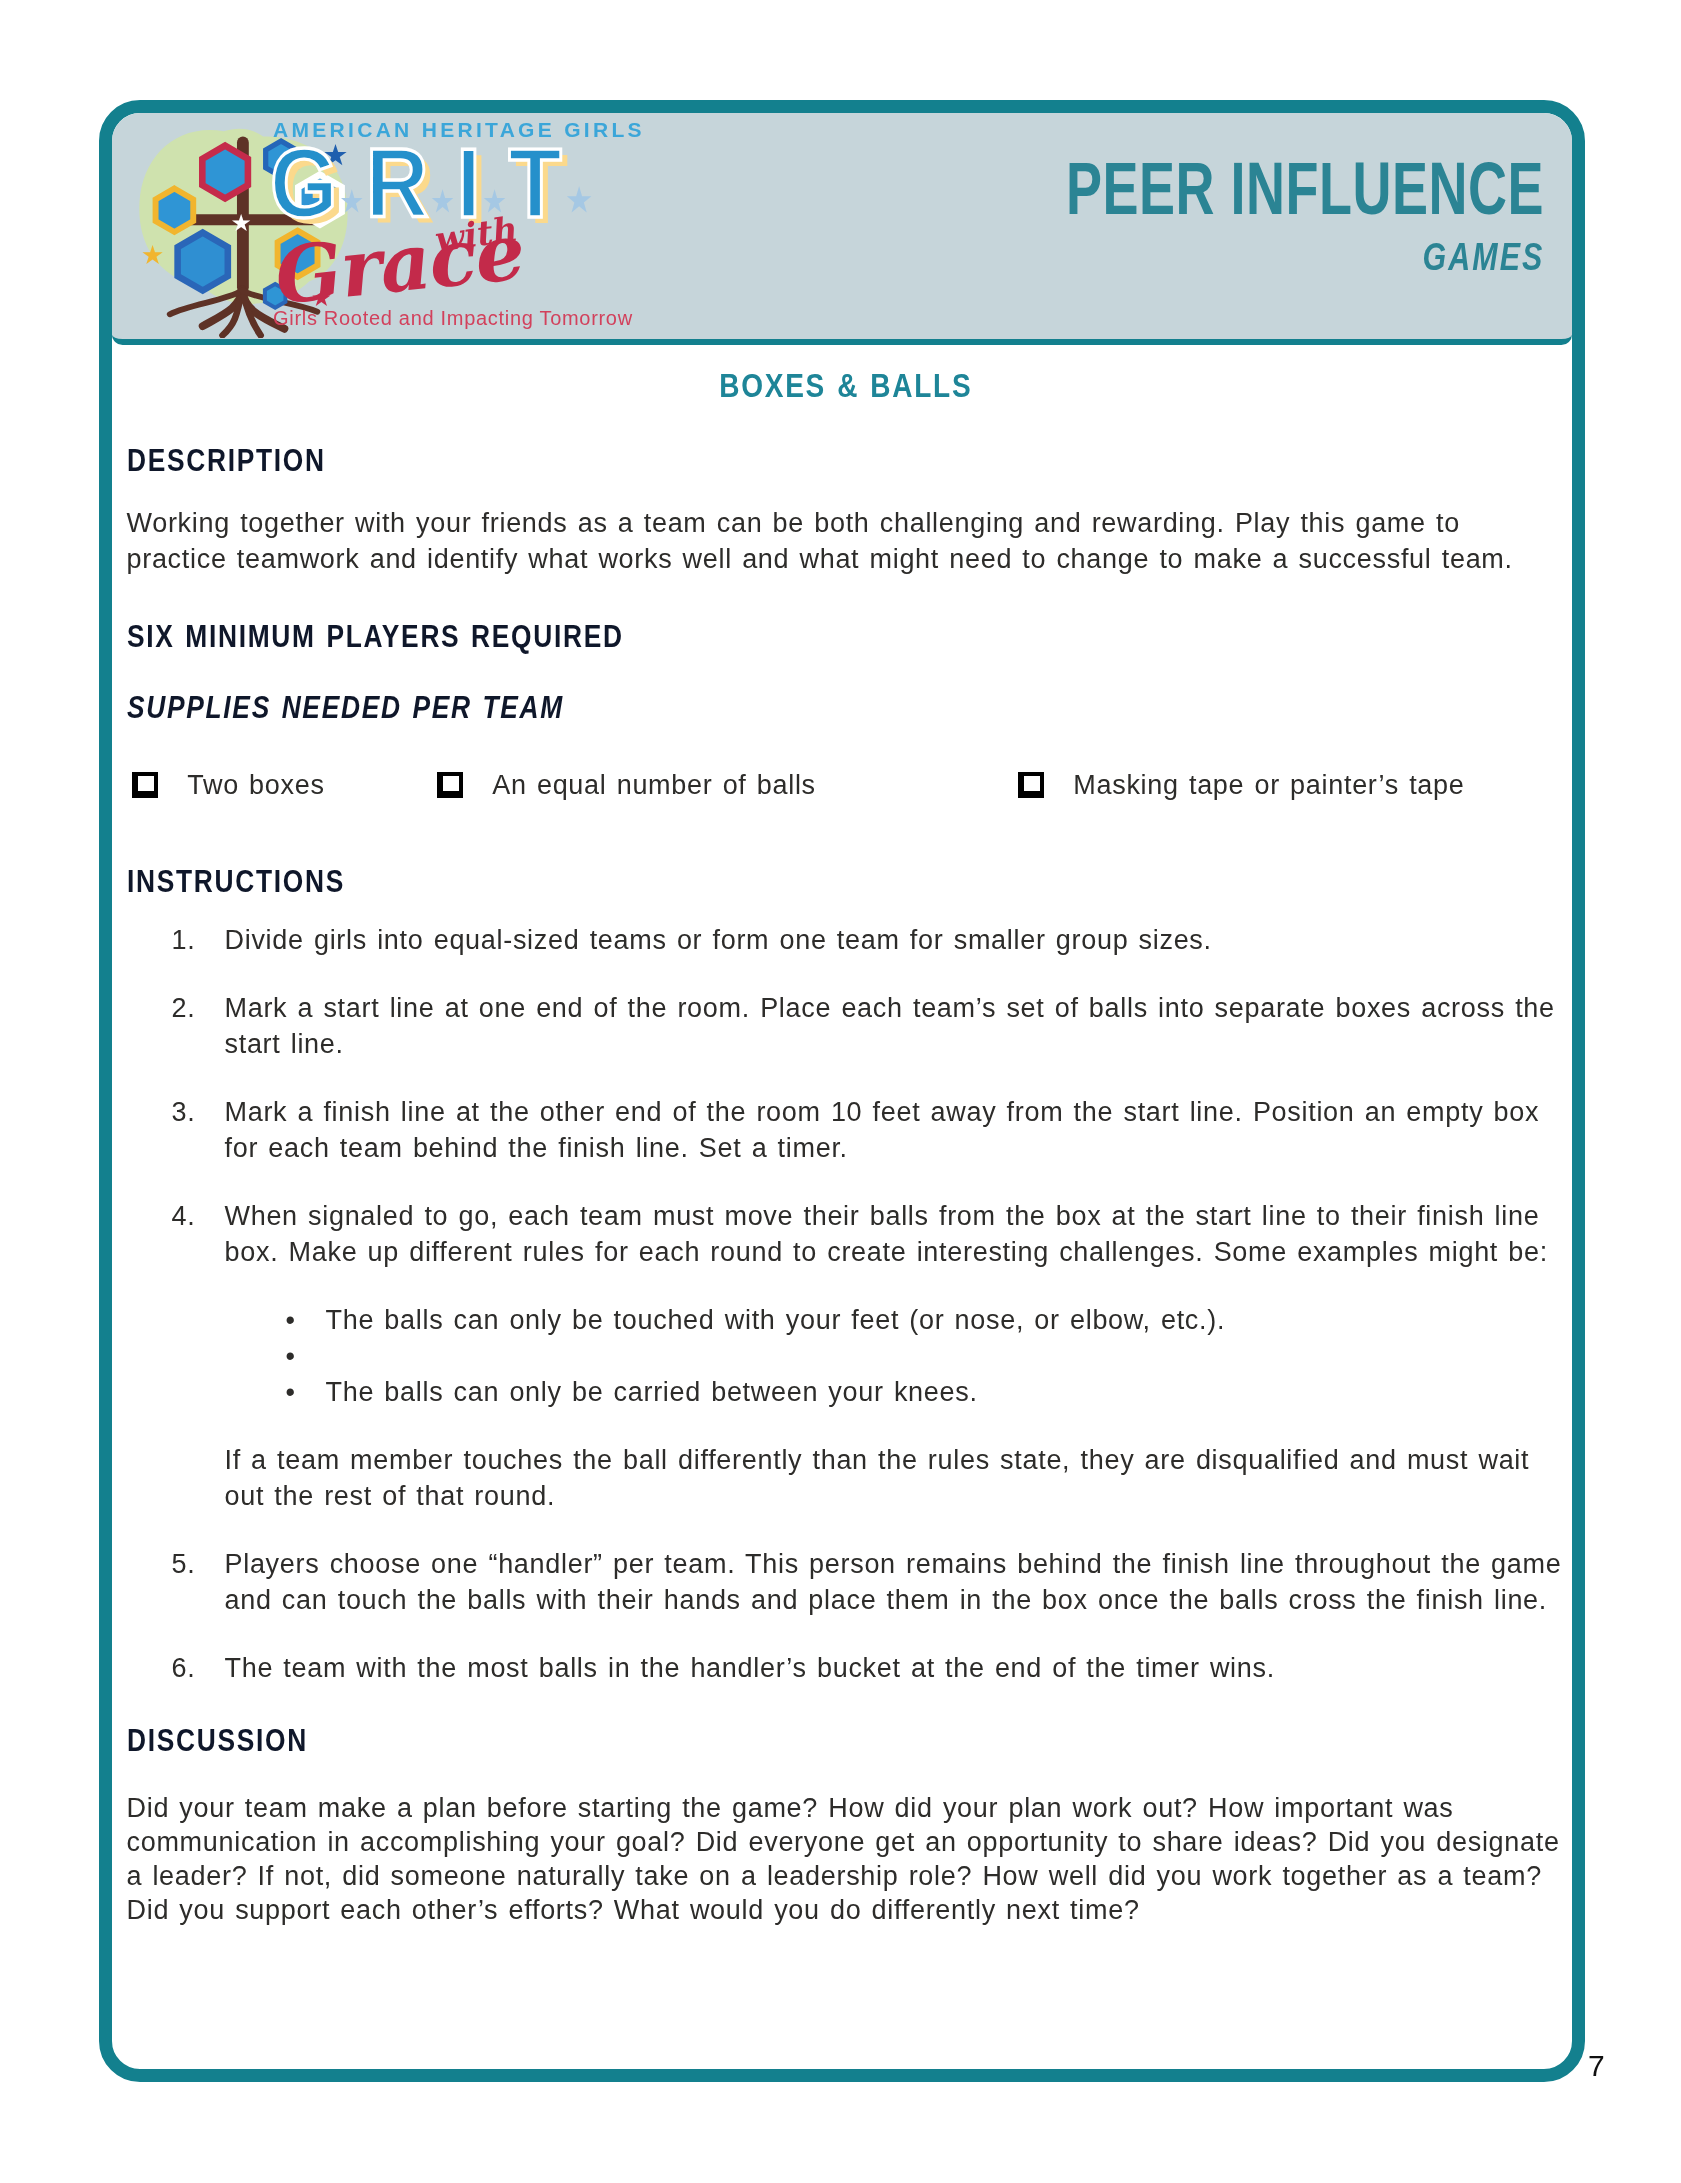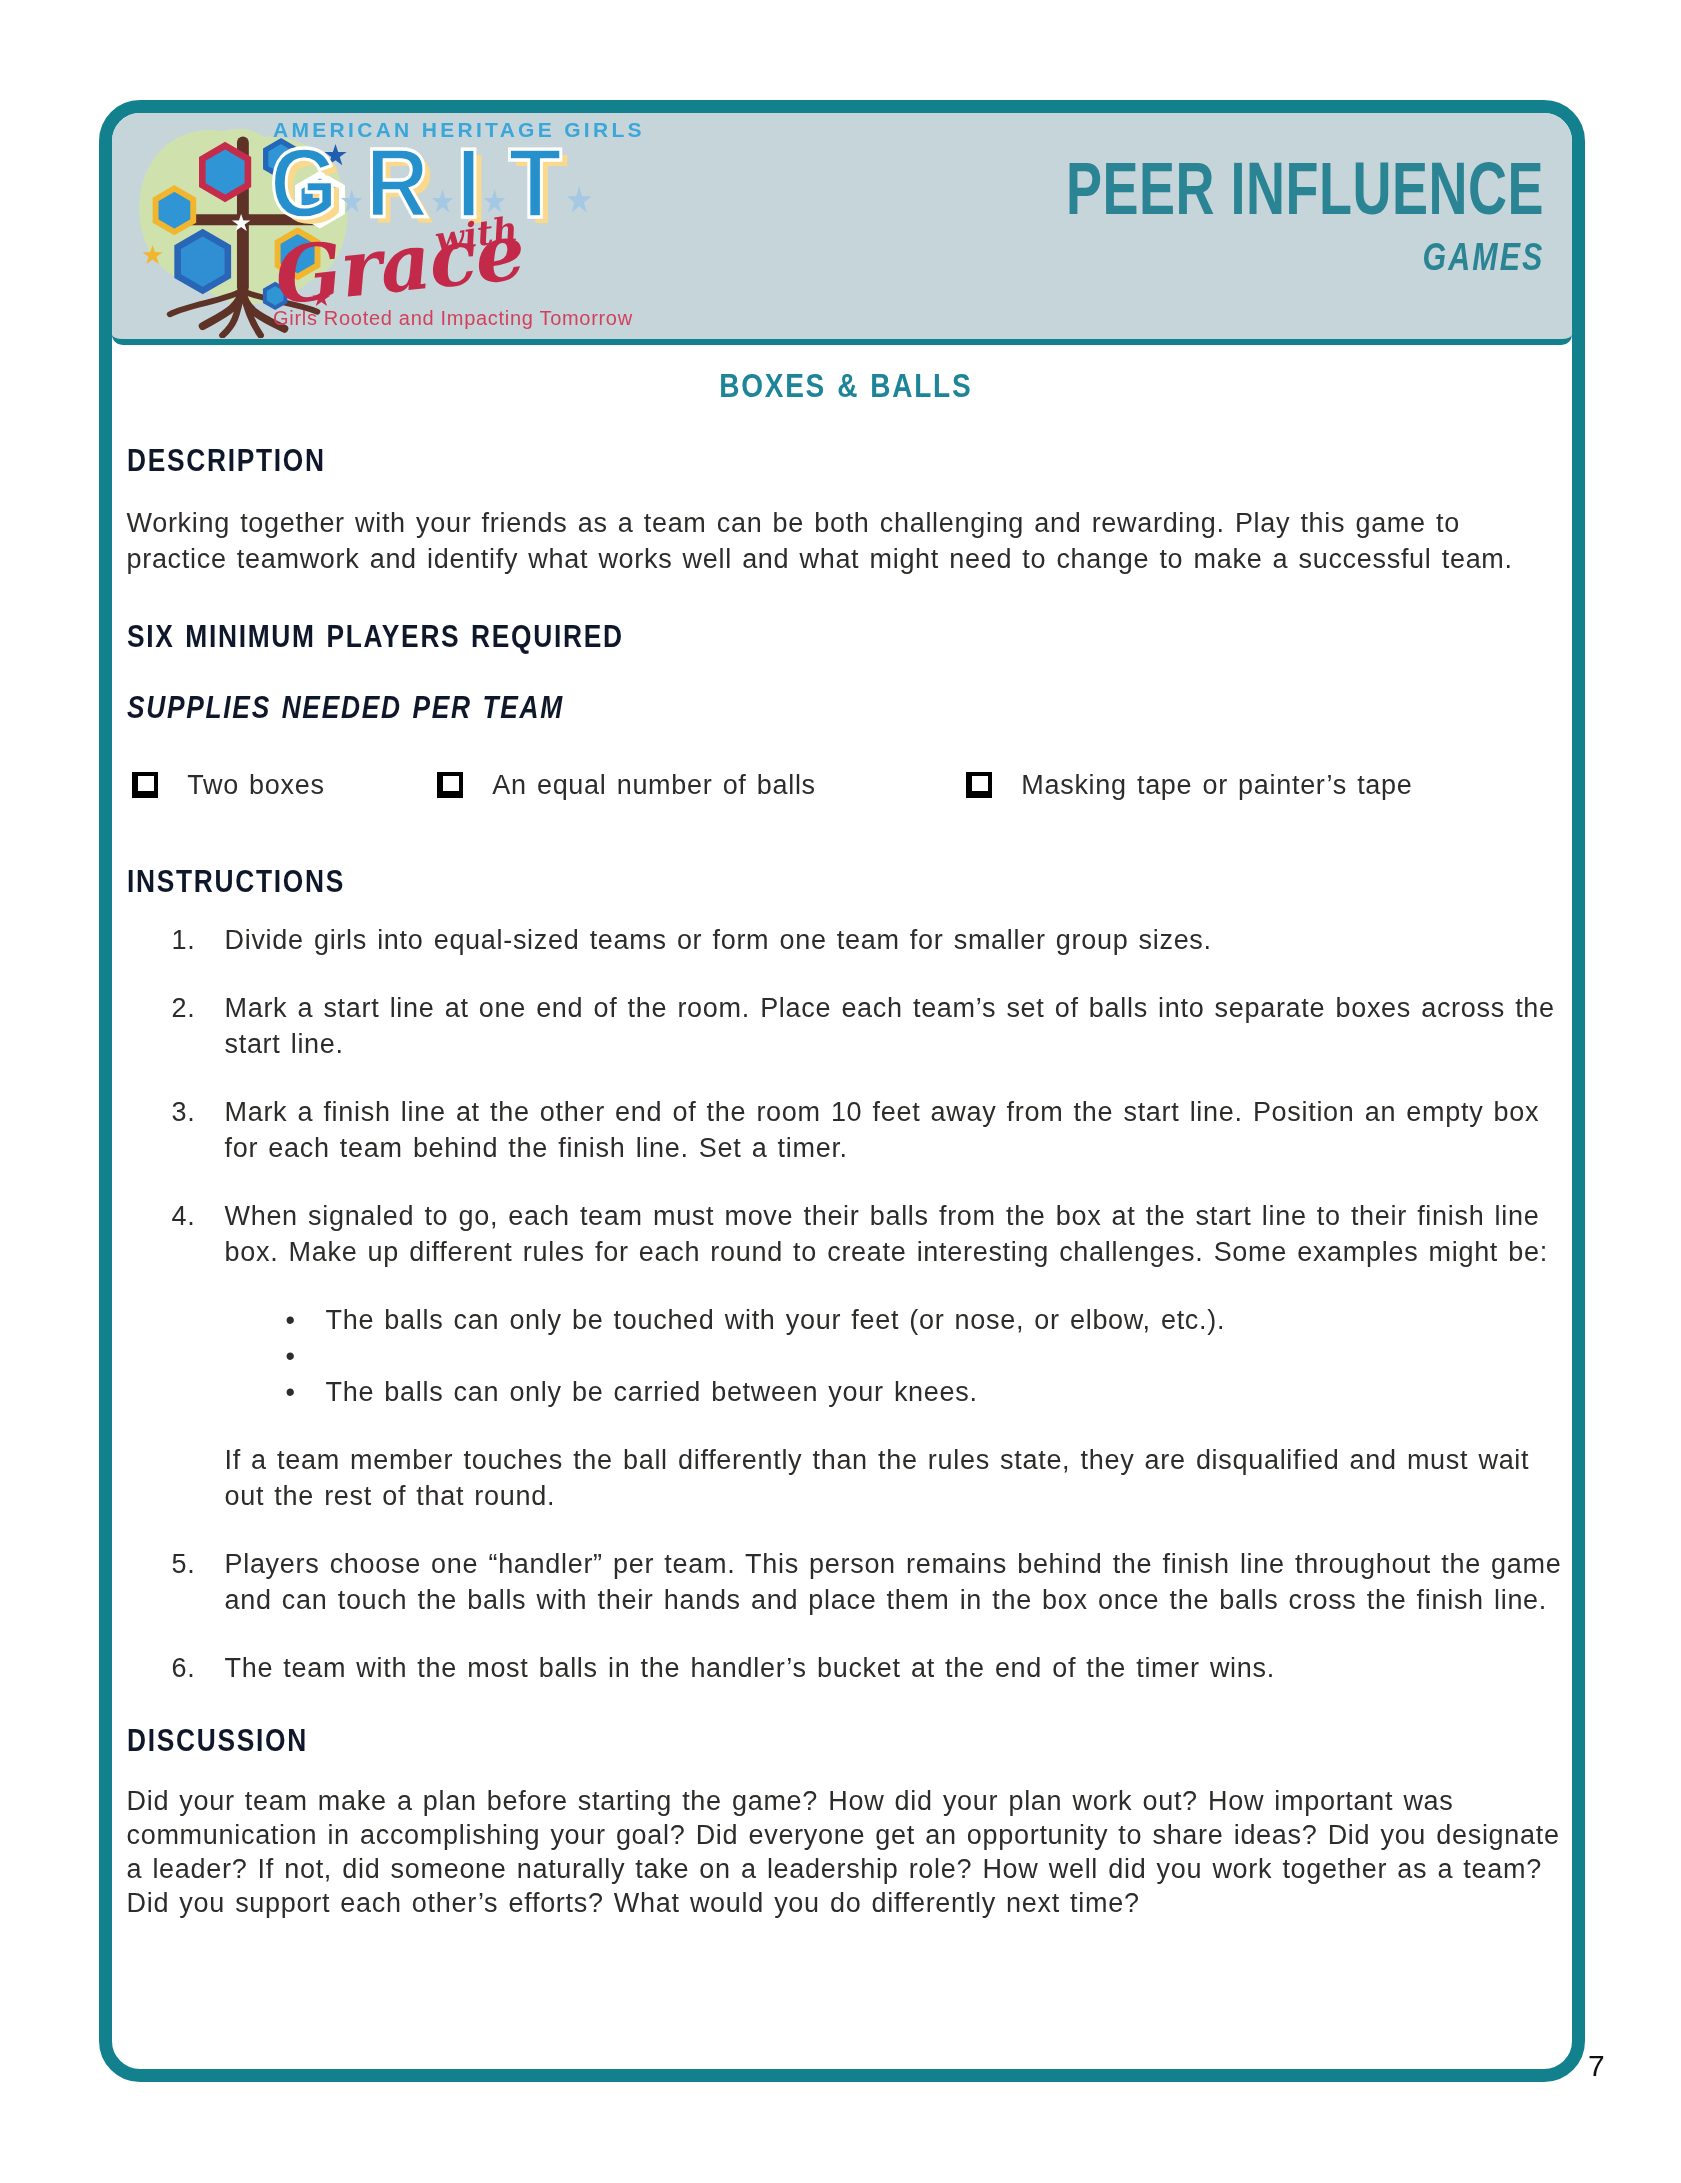--- a/index.html
+++ b/index.html
@@ -66,38 +66,38 @@
   .h1 span{display:inline-block;transform:scaleX(0.85);transform-origin:center;letter-spacing:2px;white-space:nowrap;}
   .h2{color:#0f172a;font-size:31px;font-weight:700;line-height:1.15;}
   .h2 span{display:inline-block;transform:scaleX(0.85);transform-origin:left center;letter-spacing:2px;white-space:nowrap;}
   .mt-desc-h{margin-top:38px;}
   .mt-desc-p{margin-top:26px;max-width:1441px;}
   .mt-six{margin-top:42px;}
   .mt-sup{margin-top:35px;font-style:italic;}
   .supplies{display:flex;align-items:center;margin-top:42px;padding-left:5.3px;}
   .supply{display:flex;align-items:center;}
   .supply:nth-child(1){width:305px;}
-  .supply:nth-child(2){width:529px;}
+  .supply:nth-child(2){width:581px;}
   .cb{
     flex:none;width:16.5px;height:15px;box-sizing:content-box;
     border:4px solid #000;border-left-width:6px;border-bottom-width:7.3px;
     margin-right:29px;background:#fff;
   }
   .supply .lbl{white-space:nowrap;}
   .mt-instr{margin-top:61px;}
   .step{display:flex;margin:32px 0 0 45px;}
   .step.first{margin-top:22.4px;}
   .step .num{flex:none;width:53px;}
   .step .sbody{flex:1;max-width:1345px;}
   .bullets{margin:32px 0 0 61px;padding:0;list-style:none;}
   .bullets li{display:flex;}
   .bullets .dot{flex:none;width:40px;}
   .note{margin-top:32px;max-width:1345px;}
   .mt-disc{margin-top:37px;}
-  .discuss{margin-top:25px;line-height:34px;max-width:1444px;}
+  .discuss{margin-top:32px;line-height:34px;max-width:1444px;}
   .page-num{position:absolute;left:1588px;top:2049px;font-size:30px;color:#101010;}
 </style>
 </head>
 <body>
 
 <div class="sheet">
 
   <div class="band">
 
     <div class="logo">

